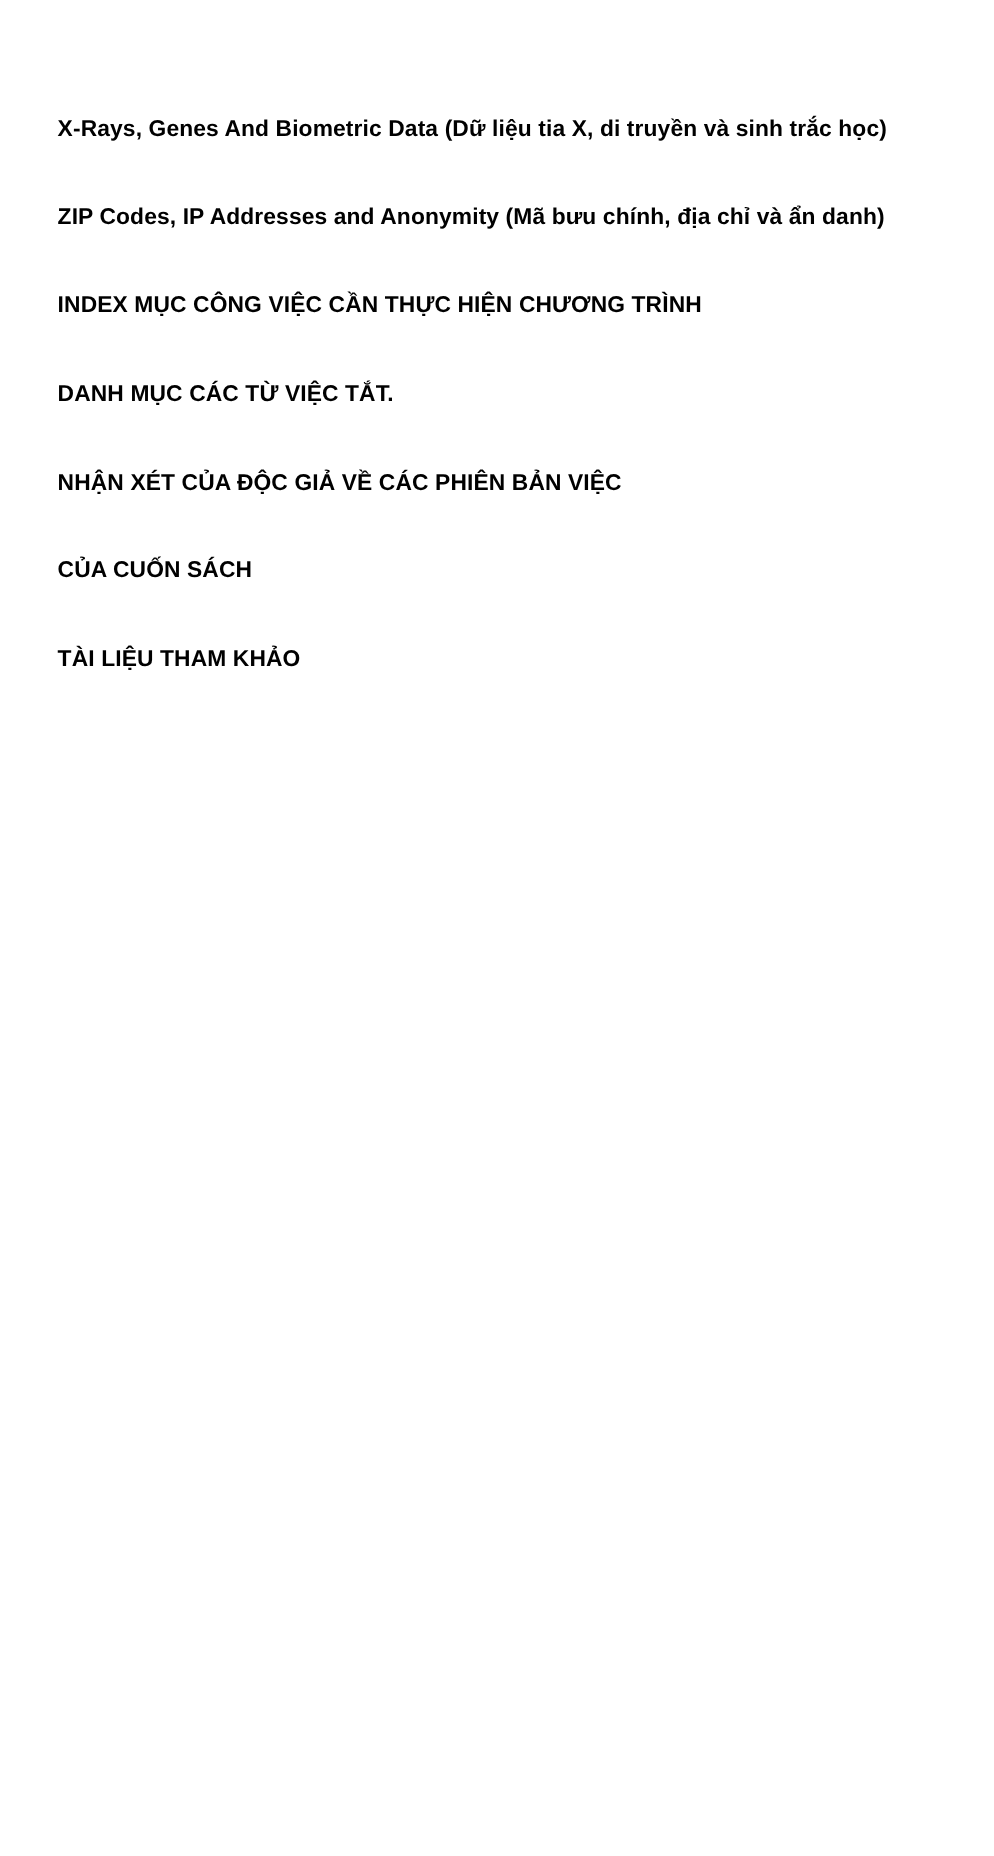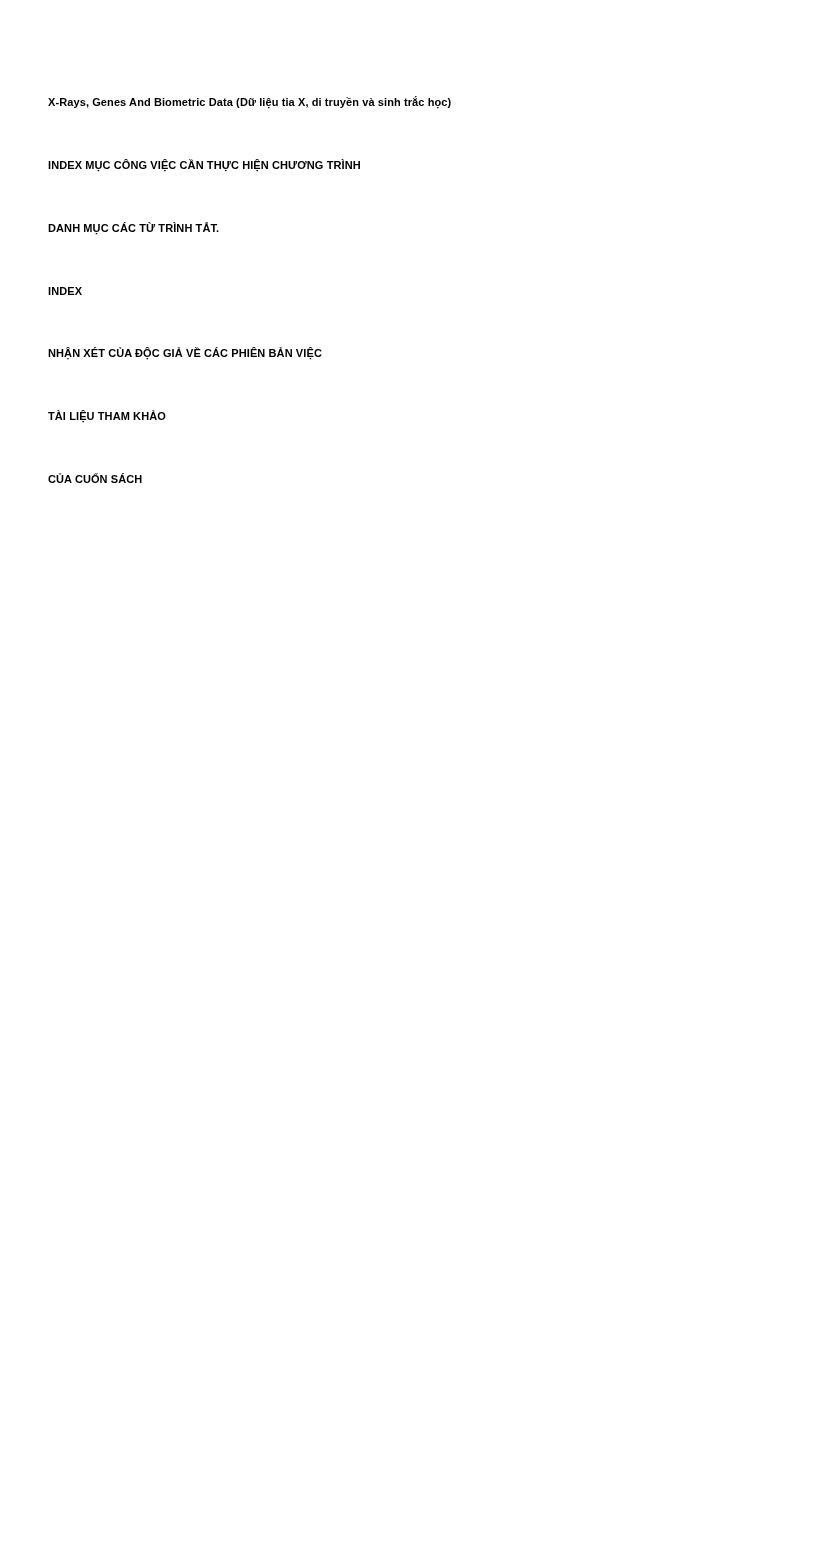--- a/index.html
+++ b/index.html
@@ -21,33 +21,33 @@
     box-sizing: border-box;
     padding: 95px 48px 0 48px;
   }
   .toc-list {
     list-style: none;
     margin: 0;
     padding: 0;
   }
   .toc-entry {
     font-weight: bold;
-    font-size: 11px;
+    font-size: 19px;
     line-height: 1.35;
     letter-spacing: 0.1px;
     margin: 0 0 48px 0;
     white-space: pre-wrap;
   }
 </style>
 </head>
 <body>
 
 <div class="page">
   <ul class="toc-list">
     <li class="toc-entry">X-Rays, Genes And Biometric Data (Dữ liệu tia X, di truyền và sinh trắc học)</li>
+    <li class="toc-entry">ZIP Codes, IP Addresses and Anonymity (Mã bưu chính, địa chỉ và ẩn danh)</li>
     <li class="toc-entry">INDEX MỤC CÔNG VIỆC CẦN THỰC HIỆN CHƯƠNG TRÌNH</li>
-    <li class="toc-entry">DANH MỤC CÁC TỪ TRÌNH TẮT.</li>
-    <li class="toc-entry">INDEX</li>
+    <li class="toc-entry">DANH MỤC CÁC TỪ VIỆC TẮT.</li>
     <li class="toc-entry">NHẬN XÉT CỦA ĐỘC GIẢ VỀ CÁC PHIÊN BẢN VIỆC</li>
+    <li class="toc-entry">CỦA CUỐN SÁCH</li>
     <li class="toc-entry">TÀI LIỆU THAM KHẢO</li>
-    <li class="toc-entry">CỦA CUỐN SÁCH</li>
   </ul>
 </div>
 
 </body></html>

